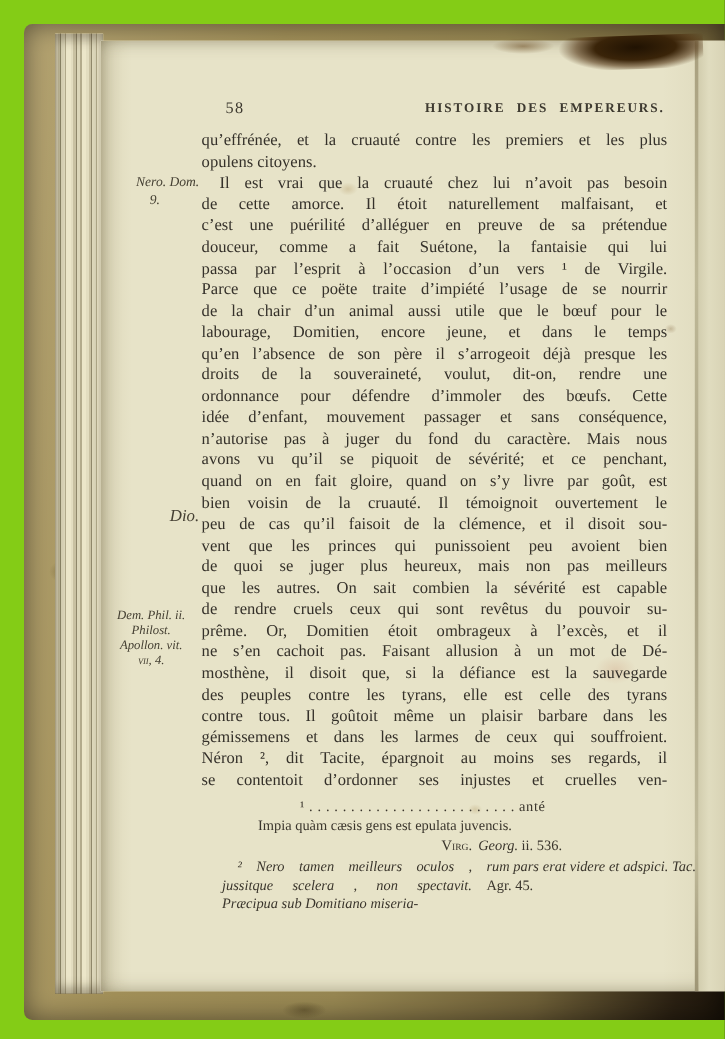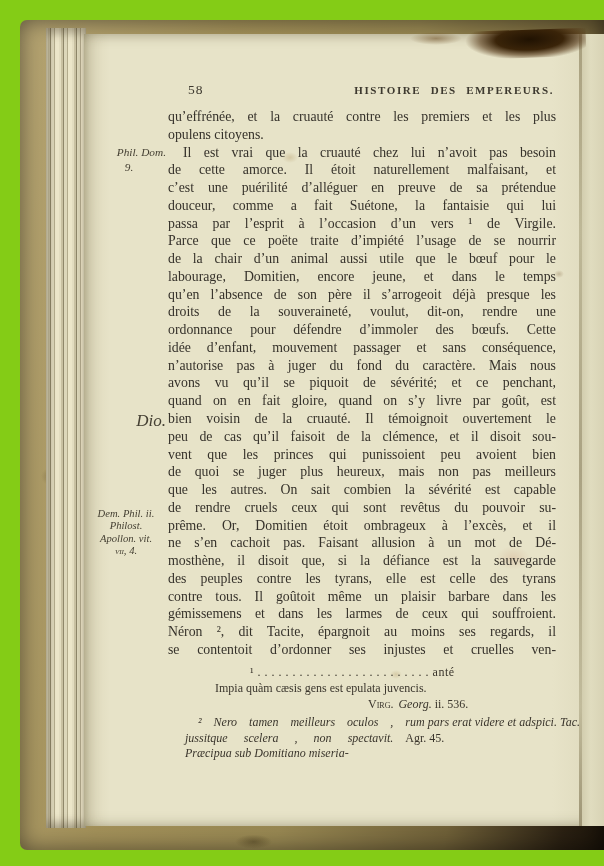--- a/index.html
+++ b/index.html
@@ -53,21 +53,21 @@
   .body-text{position:absolute;left:84px;top:74px;width:388px;font-size:13.8px;color:#35312a;}
   .tline{height:17.78px;line-height:17.78px;text-align:justify;text-align-last:justify;overflow:visible;white-space:nowrap;}
   .tline.rag{text-align-last:left;}
   .tline.ind{padding-left:15px;}
 
   
   .note{position:absolute;font-style:italic;color:#454033;}
   .note .nline{text-align:right;}
   .note .nline.center{text-align:center;}
   .note1{left:8px;top:111px;width:74px;font-size:11.3px;line-height:15px;}
-  .note2{left:8px;top:380px;width:74px;font-size:17px;line-height:14px;}
+  .note2{left:8px;top:390px;width:74px;font-size:14px;line-height:14px;}
   .note3{left:2px;top:474px;width:80px;font-size:10.6px;line-height:12.4px;}
   .note3 .nline{text-align:center;}
   .sc{font-variant:small-caps;}
 
   
   .footnotes{position:absolute;left:84px;top:630px;width:412px;font-size:12px;color:#3a352c;}
   .fn1l1{padding-left:82px;height:16px;line-height:16px;letter-spacing:.5px;}
   .fn1l2{padding-left:47px;height:16px;line-height:16px;}
   .fn1l3{padding-left:200px;height:17px;line-height:17px;}
   .fn1l3 .it{font-style:italic;margin:0 3px;}
@@ -130,21 +130,21 @@
         <div class="tline">mosthène, il disoit que, si la défiance est la sauvegarde</div>
         <div class="tline">des peuples contre les tyrans, elle est celle des tyrans</div>
         <div class="tline">contre tous. Il goûtoit même un plaisir barbare dans les</div>
         <div class="tline">gémissemens et dans les larmes de ceux qui souffroient.</div>
         <div class="tline">Néron ², dit Tacite, épargnoit au moins ses regards, il</div>
         <div class="tline">se contentoit d’ordonner ses injustes et cruelles ven-</div>
       </div>
 
     <div class="note note1">
 
-    <div class="nline">Phil. Dom.</div>
+    <div class="nline">Nero. Dom.</div>
         <div class="nline center">9.</div>
       </div>
     <div class="note note2">
 
     <div class="nline">Dio.</div>
       </div>
     <div class="note note3">
 
     <div class="nline">Dem. Phil. ii.</div>
         <div class="nline">Philost.</div>

